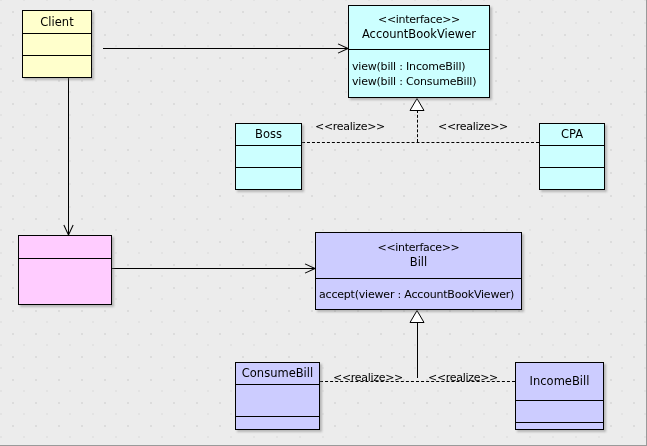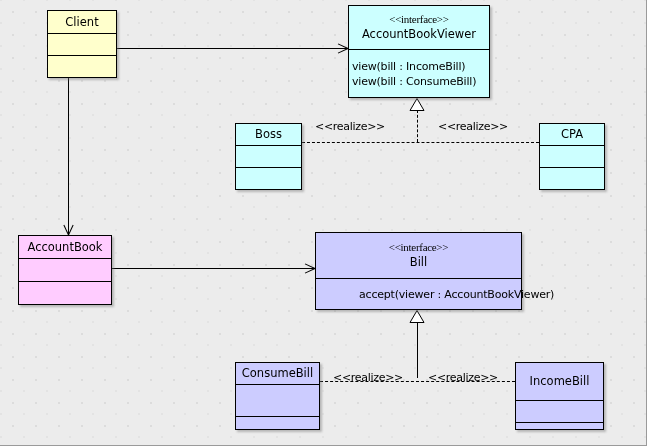--- a/index.html
+++ b/index.html
@@ -50,21 +50,20 @@
     flex-direction: column;
     justify-content: center;
   }
   .uml-attrs {
     border-bottom: 1px solid #000000;
   }
   .stereotype {
     font-size: 11px;
     letter-spacing: -0.3px;
     white-space: nowrap;
-    font-family: Liberation Serif, serif;
   }
   .cls-name {
     font-size: 11.5px;
     white-space: nowrap;
   }
   .op-line {
     font-size: 11px;
     padding: 1px 3px;
     white-space: nowrap;
     letter-spacing: -0.2px;
@@ -168,21 +167,21 @@
     </svg>
   </div>
   <div class="line-v" style="left:417px; top:322px; height:56px;"></div>
   <div class="dash-h" style="left:320px; top:381px; width:195px;"></div>
 
   <div class="edge-label" style="left:315px; top:120px;">&lt;&lt;realize&gt;&gt;</div>
   <div class="edge-label" style="left:438px; top:120px;">&lt;&lt;realize&gt;&gt;</div>
   <div class="edge-label" style="left:333px; top:371px;">&lt;&lt;realize&gt;&gt;</div>
   <div class="edge-label" style="left:428px; top:371px;">&lt;&lt;realize&gt;&gt;</div>
 
-  <div class="uml-class fill-yellow" style="left:47px; top:10px; width:70px; height:68px;">
+  <div class="uml-class fill-yellow" style="left:22px; top:10px; width:70px; height:68px;">
     <div class="uml-head" style="height:23px;">
       <span class="cls-name">Client</span>
     </div>
     <div class="uml-attrs" style="height:22px;"></div>
     <div class="uml-ops" style="flex:1;"></div>
   </div>
 
   <div class="uml-class fill-cyan" style="left:348px; top:5px; width:142px; height:93px;">
     <div class="uml-head" style="height:44px;">
       <span class="stereotype">&lt;&lt;interface&gt;&gt;</span>
@@ -204,33 +203,30 @@
 
   <div class="uml-class fill-cyan" style="left:539px; top:123px; width:66px; height:67px;">
     <div class="uml-head" style="height:22px;">
       <span class="cls-name">CPA</span>
     </div>
     <div class="uml-attrs" style="height:22px;"></div>
     <div class="uml-ops" style="flex:1;"></div>
   </div>
 
   <div class="uml-class fill-pink" style="left:18px; top:235px; width:94px; height:70px;">
-    <div class="uml-head" style="height:23px;">
-      <span class="cls-name">AccountBook</span>
-    </div>
     <div class="uml-attrs" style="height:23px;"></div>
     <div class="uml-ops" style="flex:1;"></div>
   </div>
 
   <div class="uml-class fill-purple" style="left:315px; top:232px; width:207px; height:78px;">
     <div class="uml-head" style="height:46px;">
       <span class="stereotype">&lt;&lt;interface&gt;&gt;</span>
       <span class="cls-name">Bill</span>
     </div>
-    <div class="uml-ops" style="flex:1;margin-left:40px;">
+    <div class="uml-ops" style="flex:1;">
       <div class="op-line">accept(viewer : AccountBookViewer)</div>
     </div>
   </div>
 
   <div class="uml-class fill-purple" style="left:235px; top:362px; width:85px; height:68px;gap:12px;">
     <div class="uml-head" style="height:23px;">
       <span class="cls-name">ConsumeBill</span>
     </div>
     <div class="uml-attrs" style="height:22px;"></div>
     <div class="uml-ops" style="flex:1;"></div>

